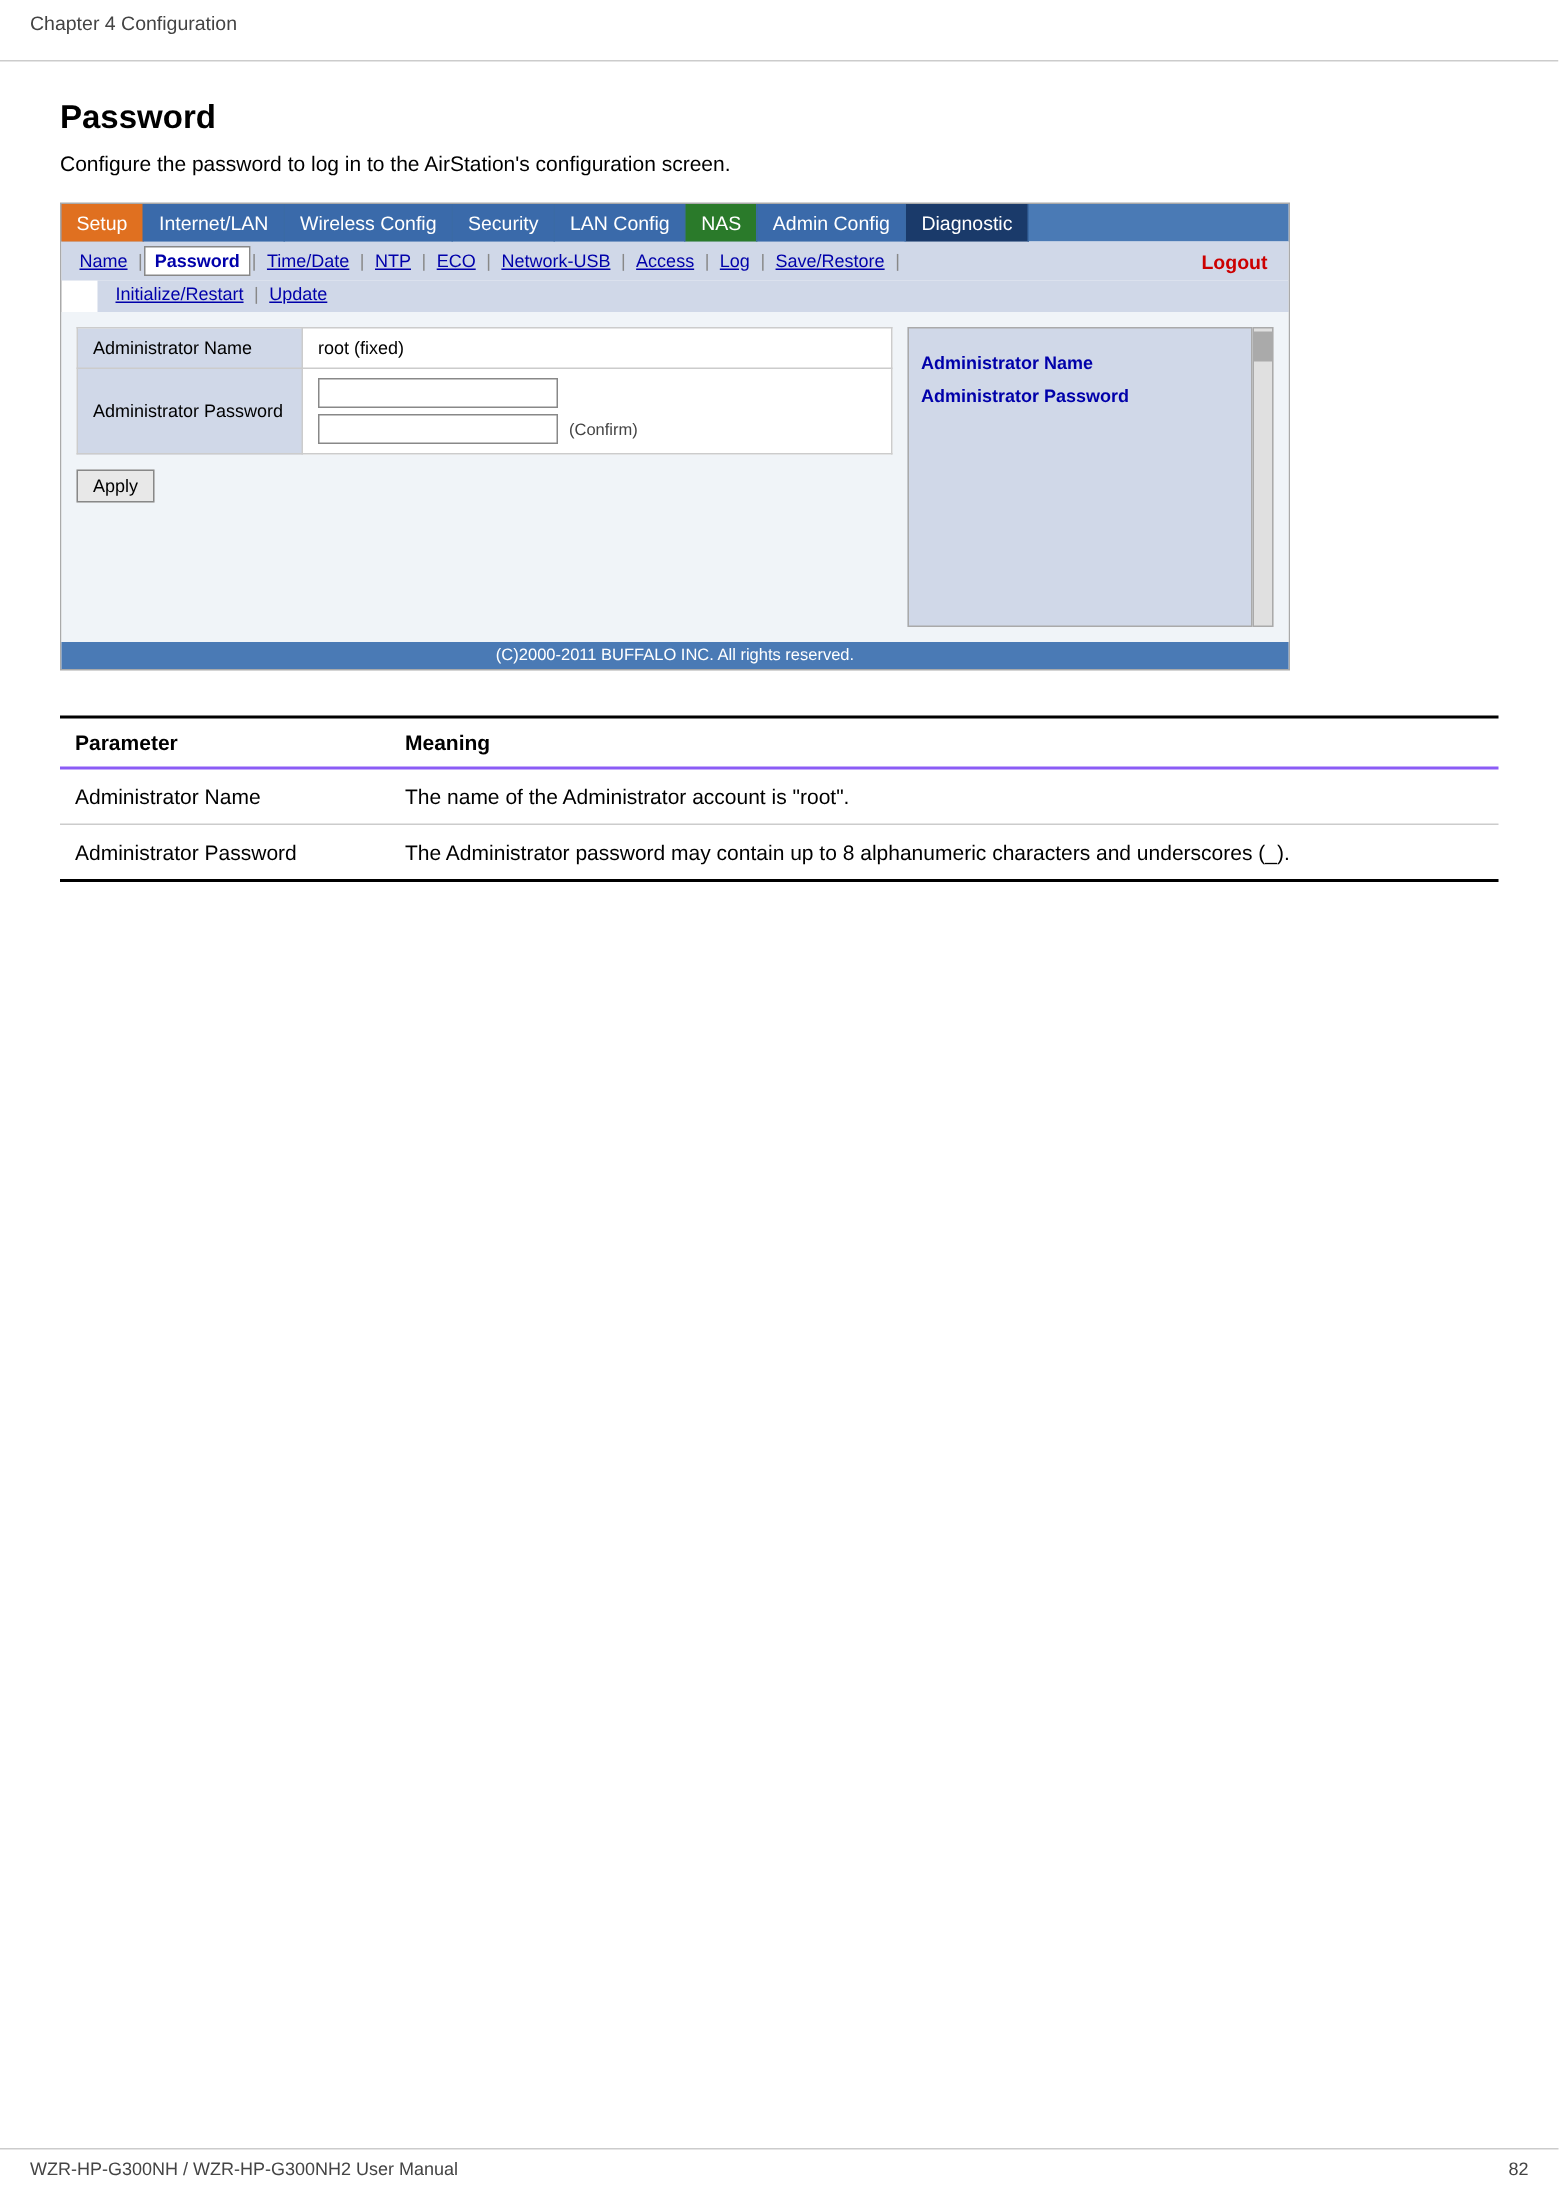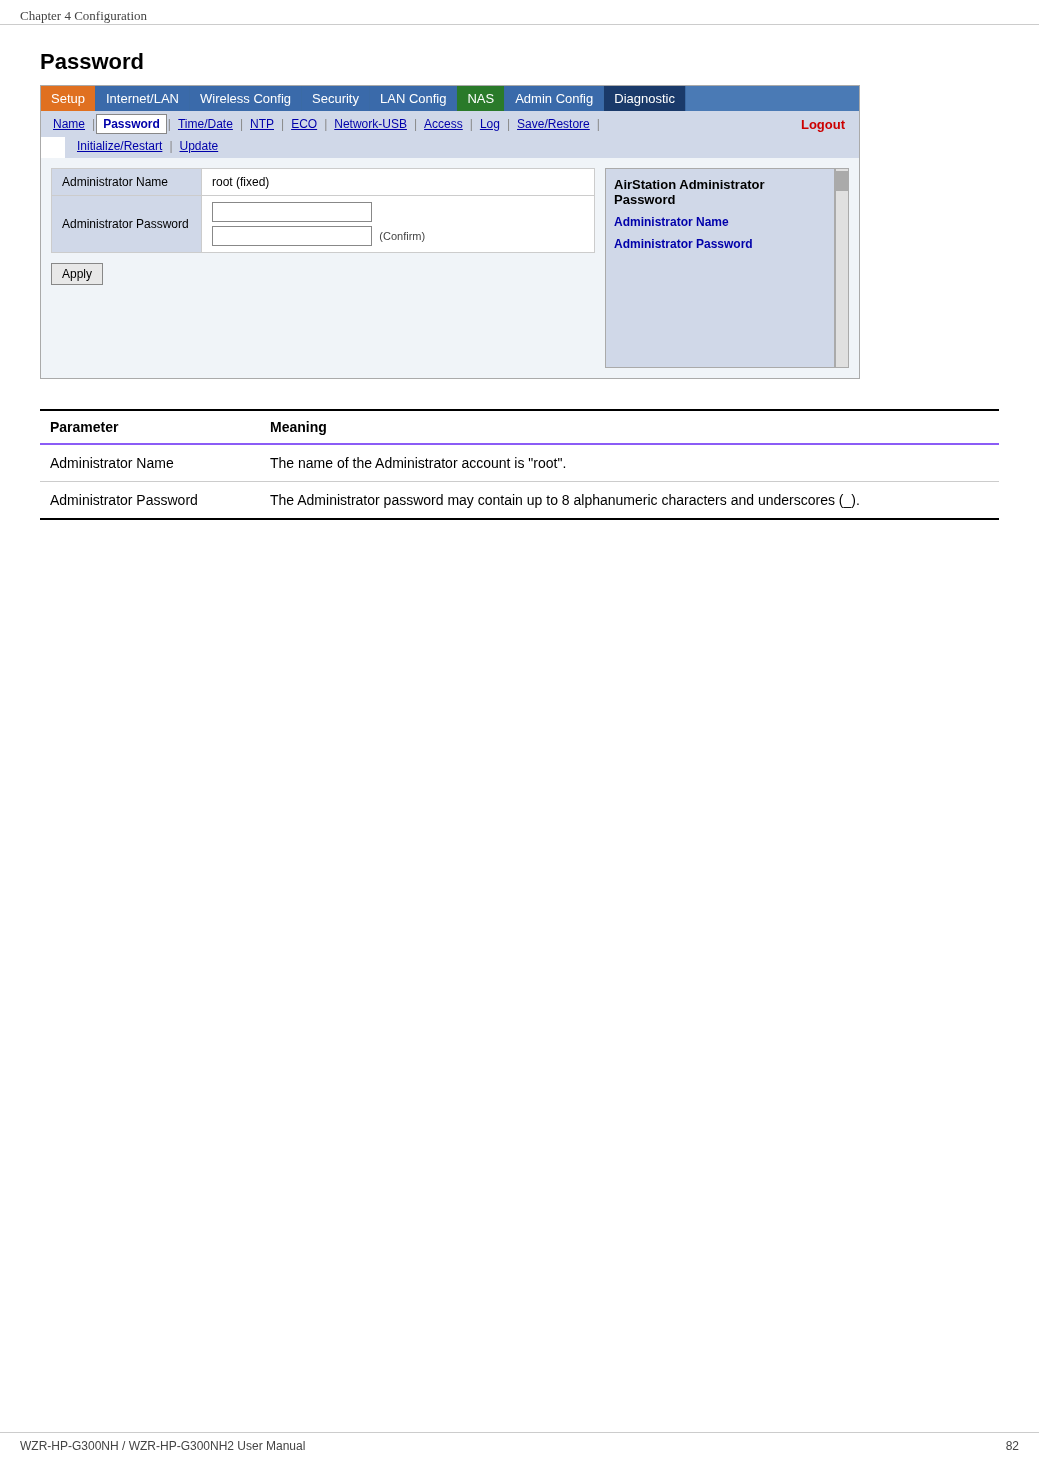--- a/index.html
+++ b/index.html
@@ -7,25 +7,24 @@
       font-family: Arial, sans-serif;
       font-size: 14px;
       background: #fff;
       color: #000;
       width: 1039px;
       min-height: 1459px;
     }
 
     
     .page-header {
-      padding: 8px 20px 0 20px;
+      padding: 8px 20px 17px 20px;
       font-size: 13px;
       color: #444;
       border-bottom: 1px solid #ccc;
-      font-family: Liberation Serif, serif;
     }
 
     
     .main-content {
       padding: 24px 40px 40px 40px;
     }
 
     .section-title {
       font-size: 22px;
       font-weight: bold;
@@ -288,20 +287,21 @@
 </head>
 <body>
 
 <div class="page-header">
   <span>Chapter 4  Configuration</span>
 </div>
 
 <div class="main-content">
 
   <h2 class="section-title">Password</h2>
+  <p class="section-description">Configure the password to log in to the AirStation's configuration screen.</p>
 
   <div class="ui-screenshot">
 
     <div class="nav-bar">
       <div class="nav-tab orange">Setup</div>
       <div class="nav-tab" style="background:#3a6aaa;color:#fff;">Internet/LAN</div>
       <div class="nav-tab" style="background:#3a6aaa;color:#fff;text-align:right;">Wireless Config</div>
       <div class="nav-tab" style="background:#3a6aaa;color:#fff;">Security</div>
       <div class="nav-tab" style="background:#3a6aaa;color:#fff;">LAN Config</div>
       <div class="nav-tab" style="background:#2a7a2a;color:#fff;">NAS</div>
@@ -357,30 +357,32 @@
                 <span class="confirm-label">(Confirm)</span>
               </td>
             </tr>
           </tbody>
         </table>
         <button class="apply-btn">Apply</button>
       </div>
 
       <div style="display:flex;">
         <div class="ui-help-panel">
-          <div class="help-title">AirStation Administrator Password</div>
           <div class="help-subtitle">Administrator Name</div>
           <div class="help-subtitle">Administrator Password</div>
         </div>
         <div class="scrollbar-placeholder">
           <div class="scrollbar-thumb"></div>
         </div>
       </div>
     </div>
 
+    <div class="ui-footer">
+      <span>(C)2000-2011 BUFFALO INC. All rights reserved.</span>
+    </div>
   </div>
 
   <table class="param-table">
     <thead>
       <tr>
         <th>Parameter</th>
         <th>Meaning</th>
       </tr>
     </thead>
     <tbody id="param-table-body">

